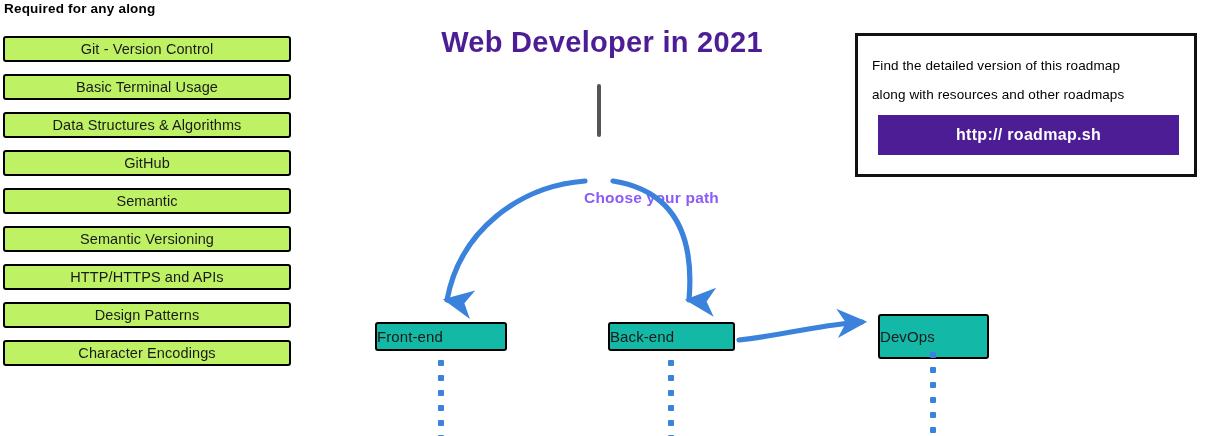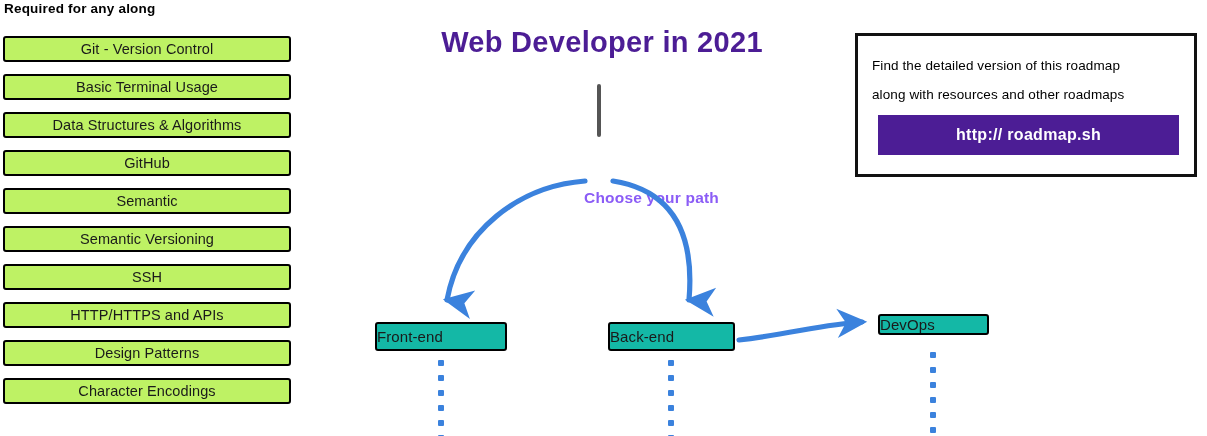--- a/index.html
+++ b/index.html
@@ -111,21 +111,21 @@
     align-items: center;
   }
   .path-box-label {
     font-size: 15px;
     color: #1a1a1a;
     letter-spacing: 0.1px;
     white-space: nowrap;
   }
   #path-box-frontend { left: 375px; top: 322px; width: 132px; height: 29px; }
   #path-box-backend  { left: 608px; top: 322px; width: 127px; height: 29px; }
-  #path-box-devops   { left: 878px; top: 314px; width: 111px; height: 21px; }
+  #path-box-devops   { left: 878px; top: 314px; width: 111px; height: 45px; }
 
   .path-dots {
     position: absolute;
     width: 6px;
   }
   .path-dots i {
     display: block;
     width: 6px;
     height: 6px;
     background: #3b82dd;
@@ -197,23 +197,20 @@
   <div class="req-item">
     <span class="req-item-label">GitHub</span>
   </div>
   <div class="req-item">
     <span class="req-item-label">Semantic</span>
   </div>
   <div class="req-item">
     <span class="req-item-label">Semantic Versioning</span>
   </div>
   <div class="req-item">
-    <span class="req-item-label">SSH</span>
-  </div>
-  <div class="req-item">
     <span class="req-item-label">HTTP/HTTPS and APIs</span>
   </div>
   <div class="req-item">
     <span class="req-item-label">Design Patterns</span>
   </div>
   <div class="req-item">
     <span class="req-item-label">Character Encodings</span>
   </div>
 </div>
 

